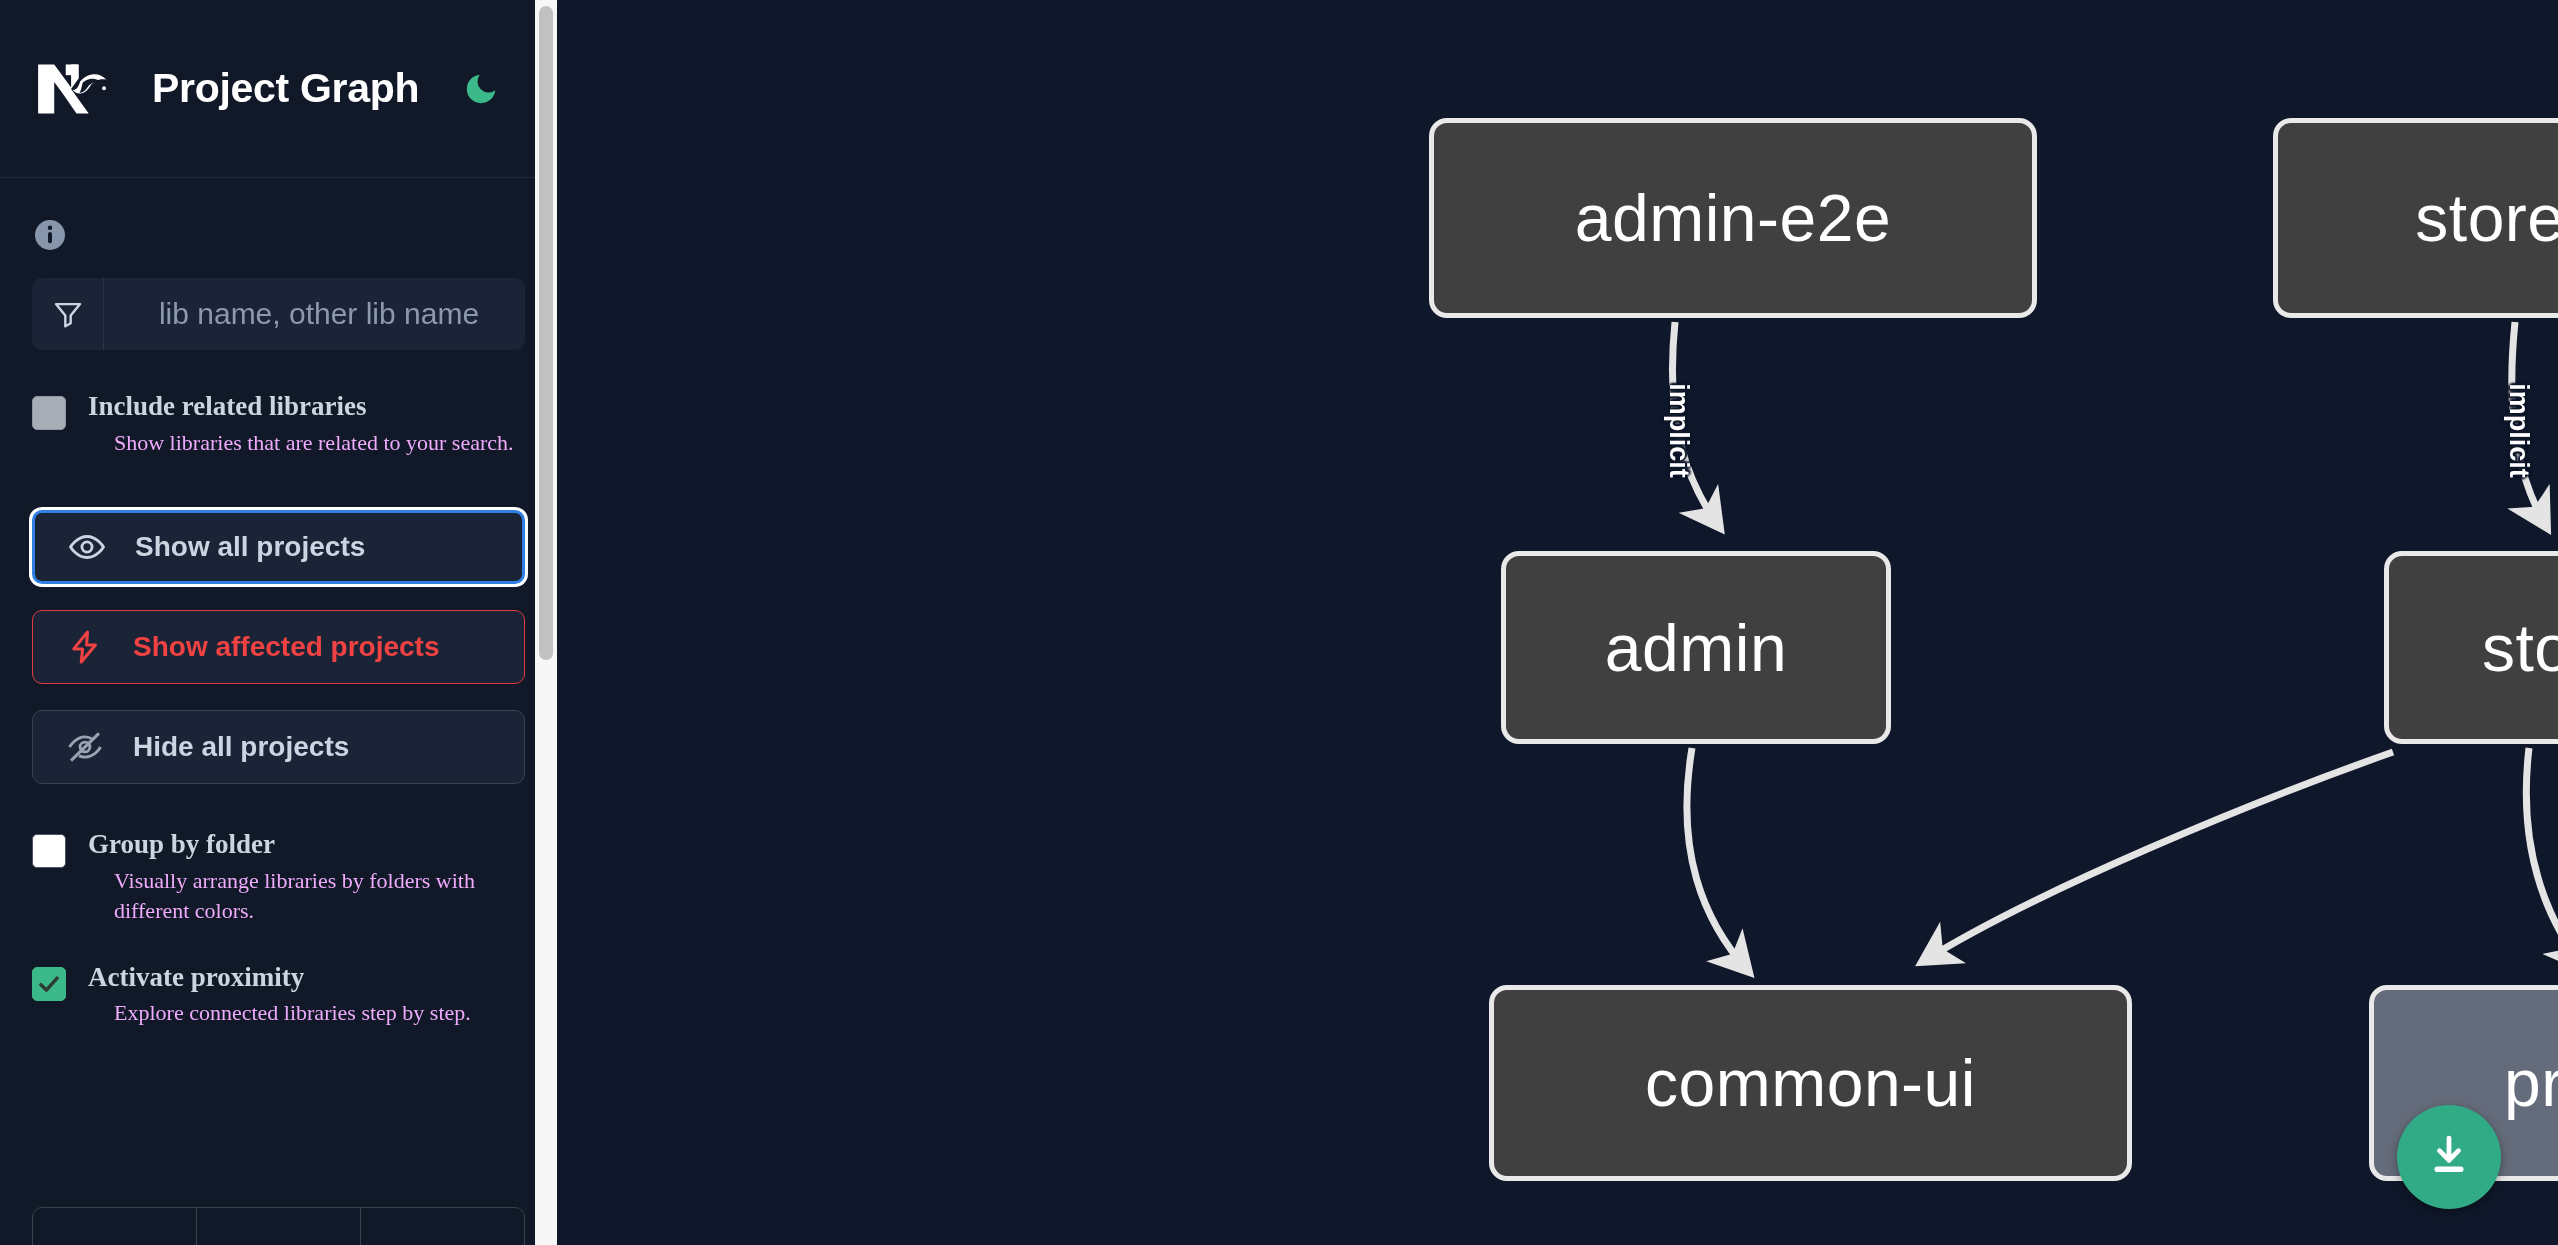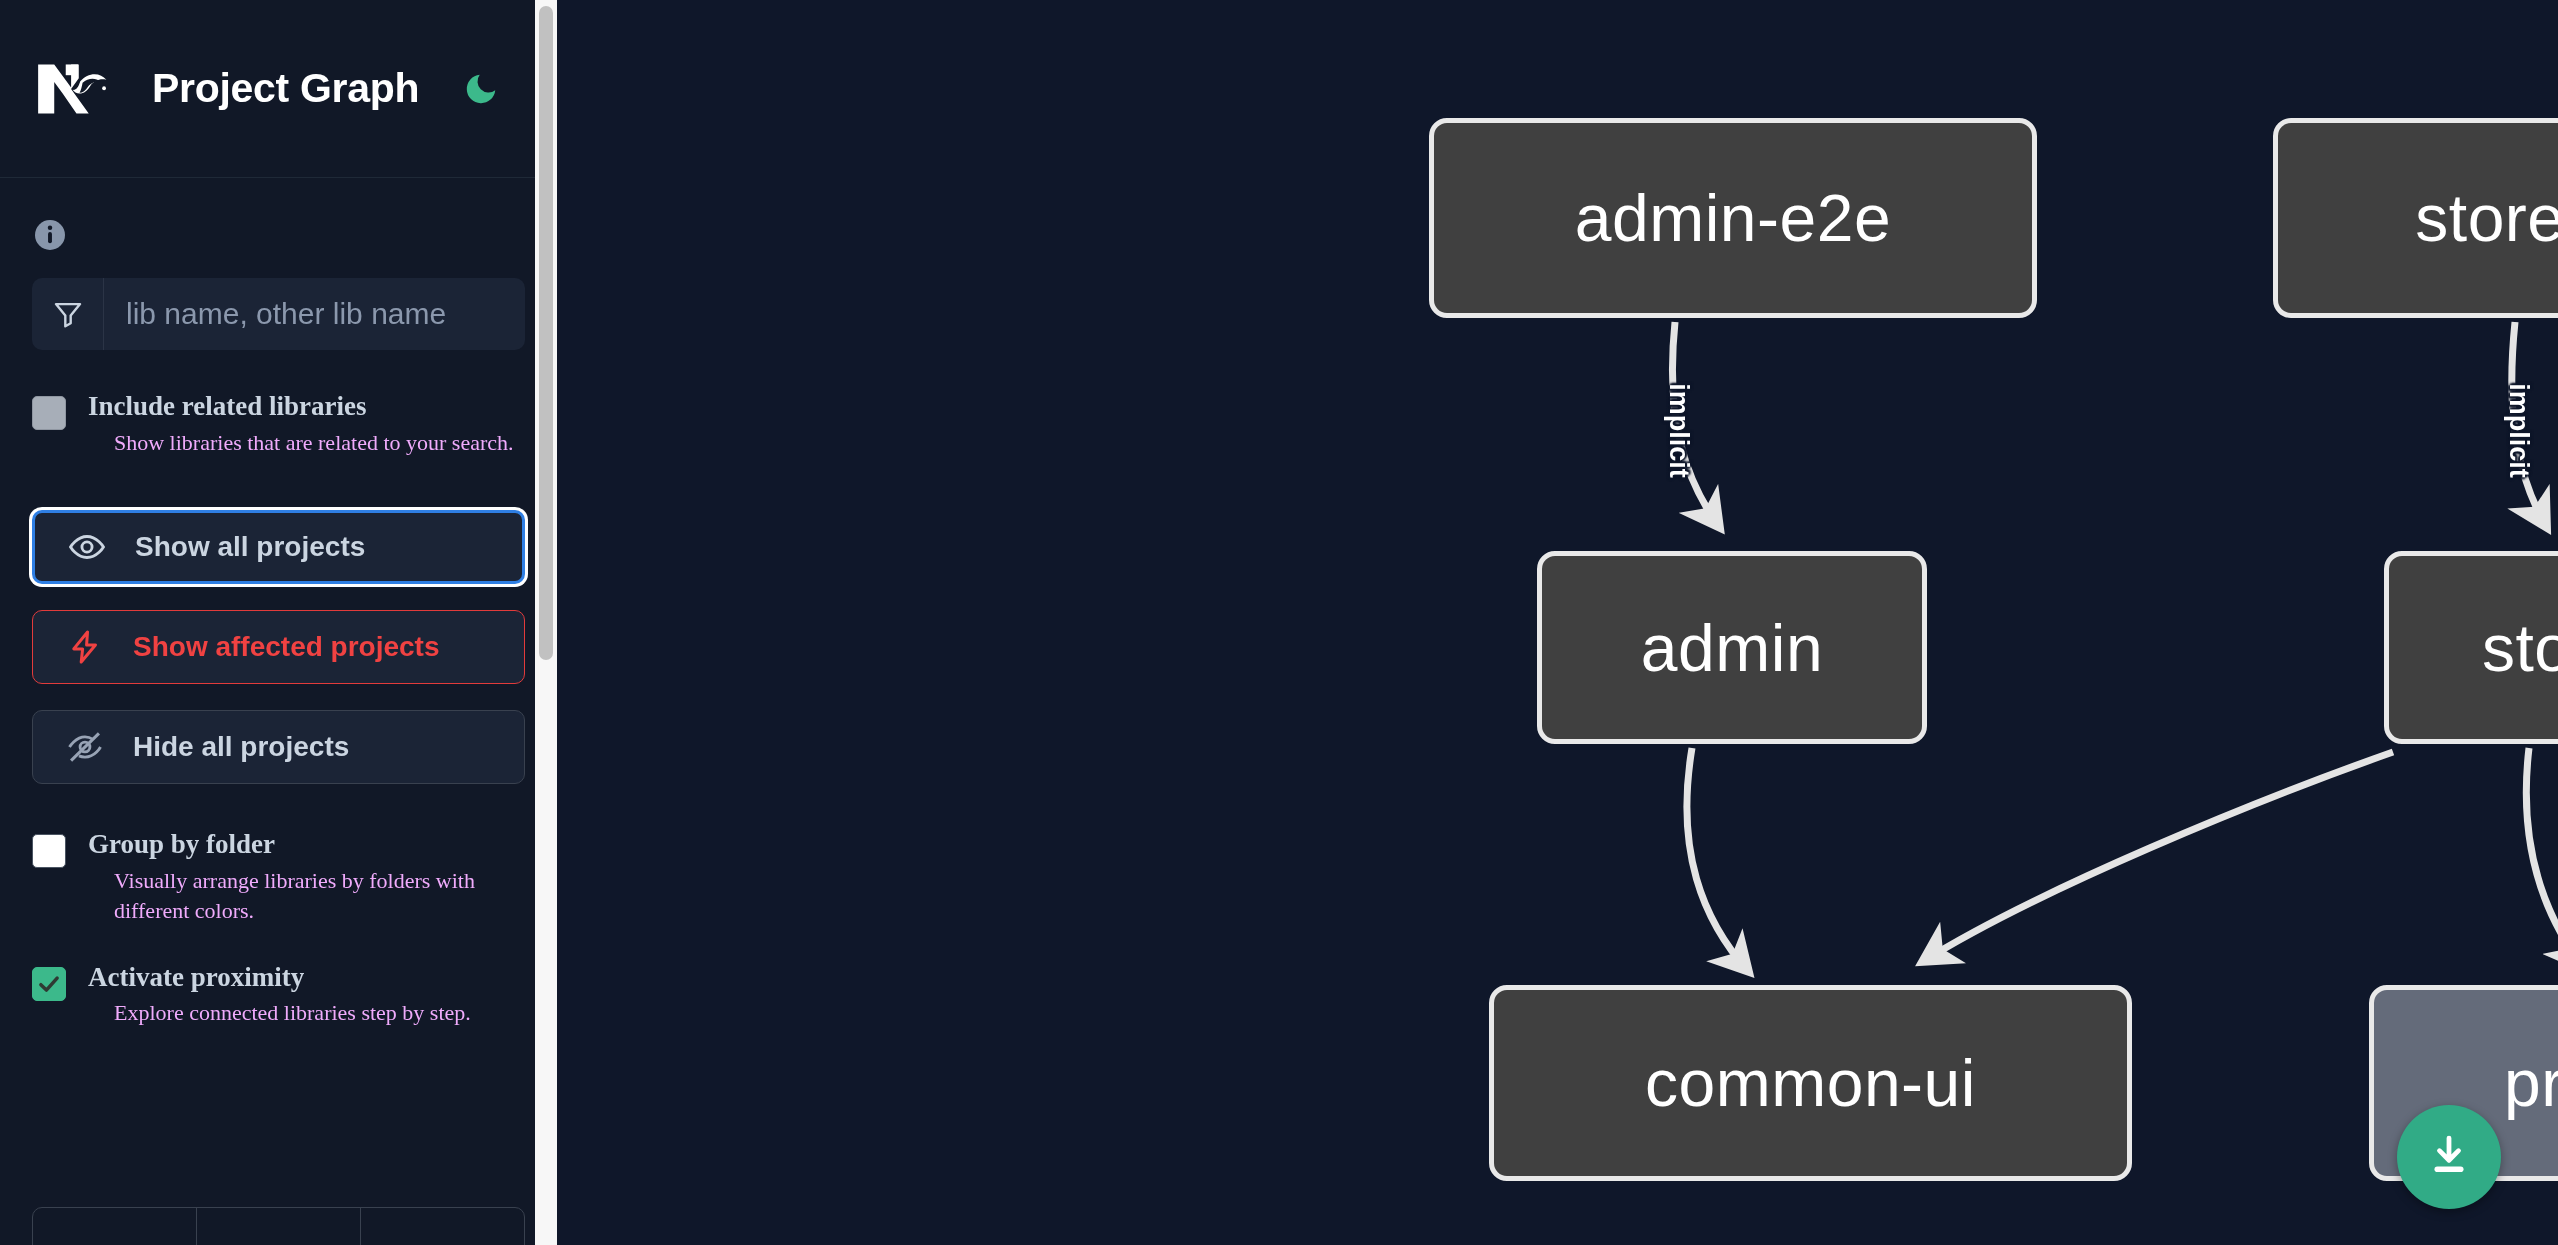--- a/index.html
+++ b/index.html
@@ -62,20 +62,21 @@
     display:flex; align-items:center; justify-content:center;
     border-right:1px solid #2b3446;
     flex:0 0 72px;
   }
   .search-input {
     flex:1; height:72px;
     background:transparent; border:none; outline:none;
     font-family:"Liberation Sans", sans-serif;
     font-size:30px; color:#cbd5e1;
     padding:0 22px;
+    text-align:center;
   }
   .search-input::placeholder { color:#8b98ad; }
 
   .chk-row { display:flex; align-items:flex-start; margin-bottom:34px;font-family:Liberation Serif, serif; }
   .chk {
     width:34px; height:34px; flex:0 0 34px;
     margin-top:6px; margin-right:22px;
     border-radius:5px;
     display:flex; align-items:center; justify-content:center;
     cursor:pointer;
@@ -334,21 +335,21 @@
     <div class="edge-label" style="left:1914px; top:415px;">implicit</div>
 
     <div class="node red" style="left:872px; top:118px; width:608px; height:200px;">
       <span class="nlabel">admin-e2e</span>
     </div>
 
     <div class="node red" style="left:1716px; top:118px; width:568px; height:200px;">
       <span class="nlabel">store-e2e</span>
     </div>
 
-    <div class="node red" style="left:980px; top:551px; width:390px; height:193px;">
+    <div class="node red" style="left:944px; top:551px; width:390px; height:193px;">
       <span class="nlabel">admin</span>
     </div>
 
     <div class="node red" style="left:1827px; top:551px; width:345px; height:193px;">
       <span class="nlabel">store</span>
     </div>
 
     <div class="node red" style="left:932px; top:985px; width:643px; height:196px;">
       <span class="nlabel">common-ui</span>
     </div>

